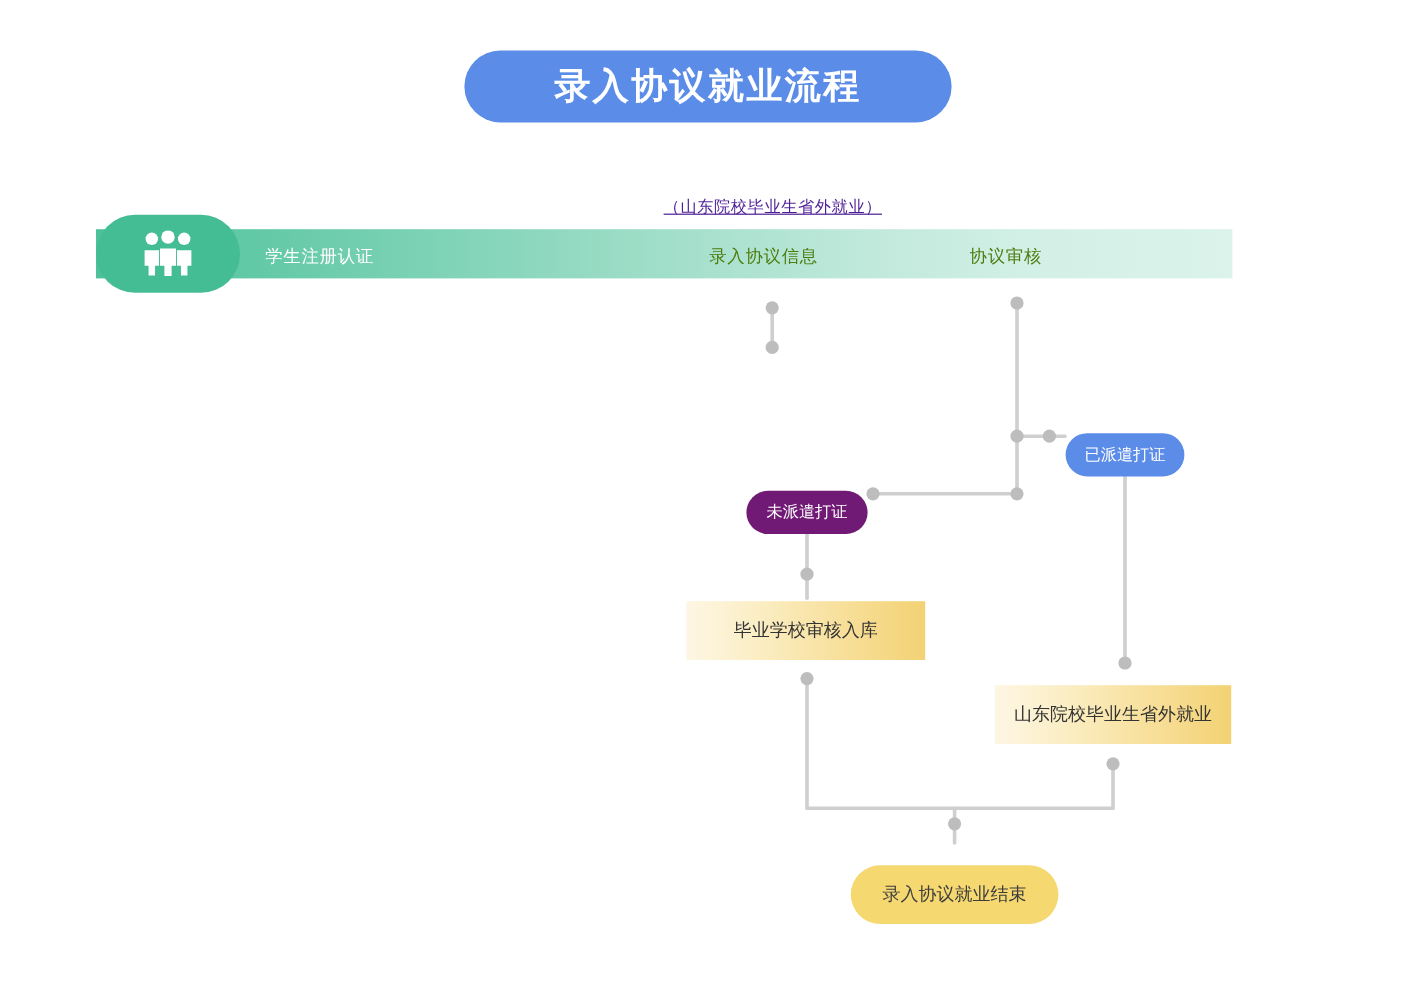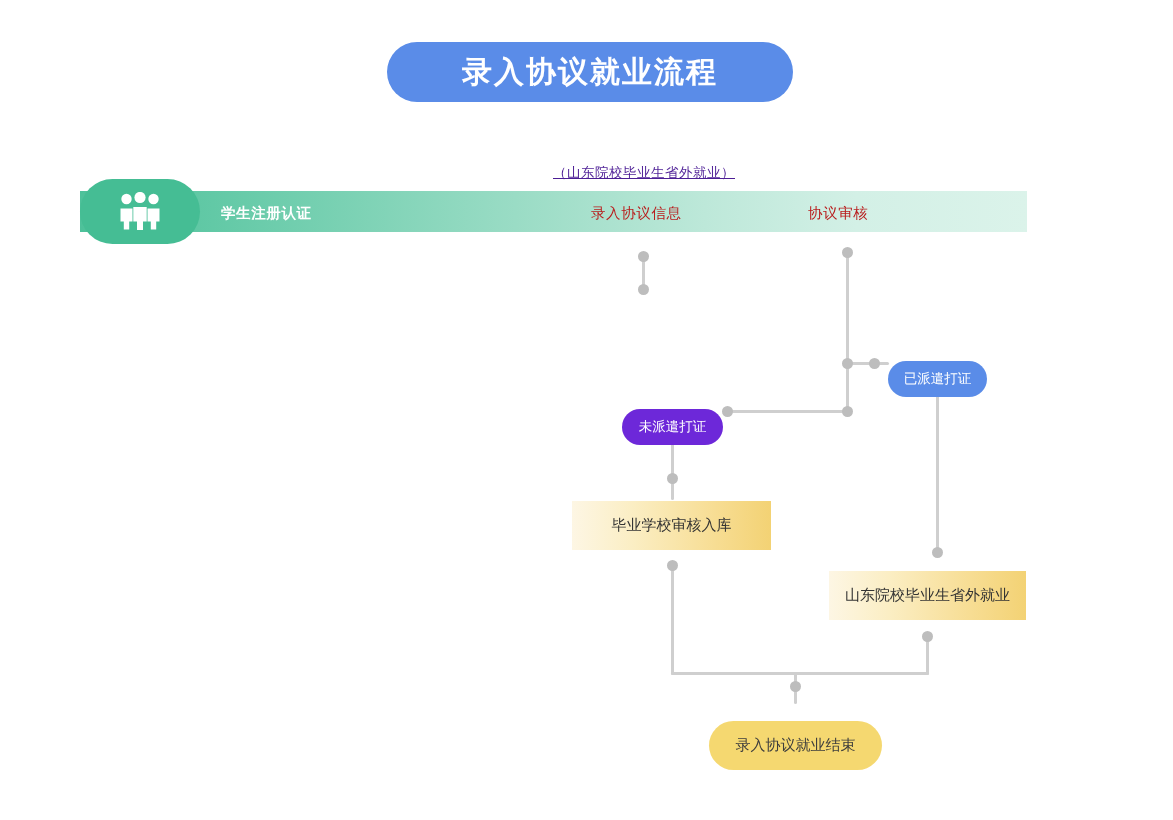--- a/index.html
+++ b/index.html
@@ -76,21 +76,21 @@
     width: 44px;
     height: 38px;
   }
   .banner-label {
     position: absolute;
     font-size: 14.5px;
     white-space: nowrap;
     letter-spacing: 0.6px;
   }
   .banner-label.light { color: #ffffff; }
-  .banner-label.dark  { color: #b91c1c; }
+  .banner-label.dark  { color: #4d7c0f; }
 
   
   .box {
     position: absolute;
     display: flex;
     align-items: center;
     justify-content: center;
     box-sizing: border-box;
     white-space: nowrap;
   }
@@ -100,21 +100,21 @@
     color: #333333;
     font-size: 15px;
   }
 
   .pill {
     border-radius: 18px;
     font-size: 13.5px;
     color: #ffffff;
     margin-top: 16px;
   }
-  .pill-orange { background: #6d28d9; }
+  .pill-orange { background: #701a75; }
   .pill-blue   { background: #5a8ce8; }
   .pill-yellow {
     background: #f5d870;
     color: #3d3d3d;
     font-size: 15px;
     border-radius: 26px;
   }
 
   
   .conn-v {
@@ -151,21 +151,21 @@
 
   <svg class="people-icon" viewBox="0 0 44 38">
     <circle cx="8.5" cy="7" r="5.2" fill="#ffffff"></circle>
     <circle cx="22" cy="5.5" r="5.6" fill="#ffffff"></circle>
     <circle cx="35.5" cy="7" r="5.2" fill="#ffffff"></circle>
     <path d="M2.5 16.5 h12 v13 h-3.3 v8 h-5.4 v-8 h-3.3 z" fill="#ffffff"></path>
     <path d="M15.3 15 h13.4 v14.5 h-3.7 v8.5 h-6 v-8.5 h-3.7 z" fill="#ffffff"></path>
     <path d="M29.5 16.5 h12 v13 h-3.3 v8 h-5.4 v-8 h-3.3 z" fill="#ffffff"></path>
   </svg>
 
-  <div class="banner-label light" style="left:221px; top:204px;font-weight:bold;">学生注册认证</div>
+  <div class="banner-label light" style="left:221px; top:204px;">学生注册认证</div>
   <div class="banner-label dark" style="left:591px; top:204px;">录入协议信息</div>
   <div class="banner-label dark" style="left:808px; top:204px;">协议审核</div>
 
   <div class="conn-v" style="left:642px; top:252px; height:36px;"></div>
   <div class="dot" style="left:638px; top:251px;"></div>
   <div class="dot" style="left:638px; top:284px;"></div>
 
   <div class="conn-v" style="left:846px; top:252px; height:160px;"></div>
   <div class="dot" style="left:842px; top:247px;"></div>
 

